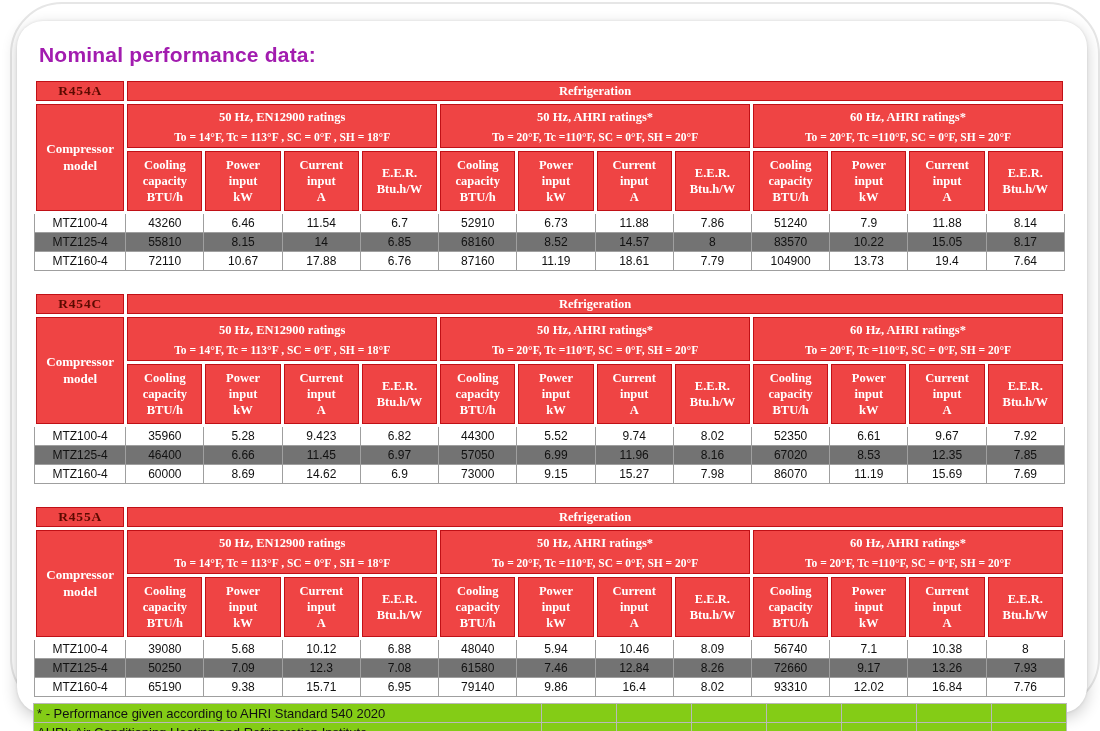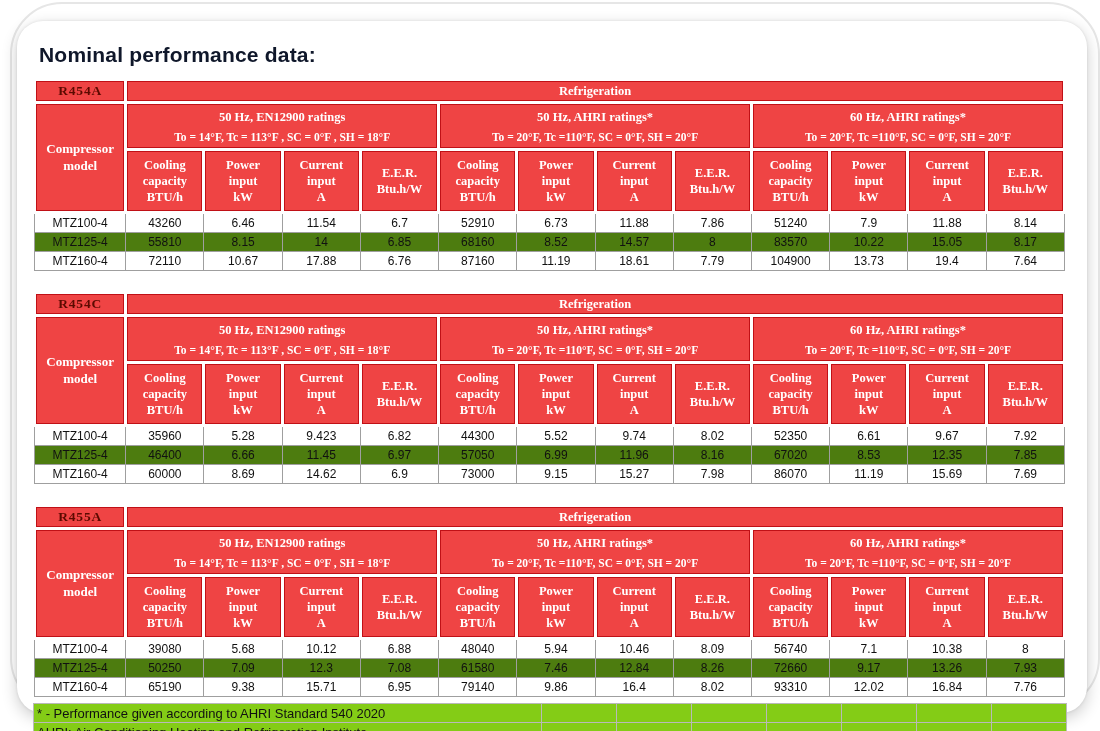--- a/index.html
+++ b/index.html
@@ -3,42 +3,42 @@
 <meta charset="utf-8">
 <style>
   html,body{margin:0;padding:0;background:#ffffff;width:1100px;height:731px;
     font-family:"Liberation Sans",sans-serif;-webkit-font-smoothing:antialiased;}
   .stage{position:relative;width:1100px;height:731px;overflow:hidden;background:#fff;}
   .card-back{position:absolute;left:10px;top:2px;right:0px;height:704px;
     border-radius:52px;border:2px solid #e6e6e6;background:#ffffff;}
   .card{position:absolute;left:17px;top:21px;right:13px;bottom:18px;border-radius:26px;
     background:#ffffff;box-shadow:0 5px 16px rgba(0,0,0,0.20), 0 0 3px rgba(0,0,0,0.10);}
   .content{position:absolute;left:16px;top:22px;right:14px;bottom:10px;}
-  .page-title{font-size:21px;font-weight:600;color:#0f172a;margin:0 0 11px 6px;letter-spacing:.2px;}
+  .page-title{font-size:21px;font-weight:600;color:#a21caf;margin:0 0 11px 6px;letter-spacing:.2px;}
 
   table.tbl{border-collapse:collapse;table-layout:fixed;width:1033px;margin:0 0 20px 0;}
   col.c-model{width:91px;} col.c-val{width:78px;}
 
   td{padding:0;overflow:hidden;}
   .red{background:#ef4444;border:3px solid #ffffff;box-shadow:inset 0 0 0 1px #c01016;
     color:#ffffff;text-align:center;vertical-align:middle;
     font-family:"Liberation Serif",serif;font-weight:bold;}
   .r-row td{height:20px;}
   .ref-cell{color:#5c0a00;font-size:13.5px;letter-spacing:.8px;}
   .sec-cell{font-size:12.5px;}
   .grp-row td.grp-cell{height:44px;}
   .model-cell{font-size:13px;line-height:1.25;padding:0 8px;}
   .grp-title{font-size:12.5px;line-height:21px;}
   .grp-cond{font-size:11.5px;line-height:18px;white-space:nowrap;}
   .head-row td{height:60px;}
   .col-head{font-size:12.5px;line-height:1.3;white-space:pre-line;}
 
   tbody td{background:#ffffff;border:1px solid #9f9f9f;height:18px;text-align:center;
     font-size:12px;color:#111;vertical-align:middle;}
-  tbody tr.stripe td{background:#4d7c0f;}
+  tbody tr.stripe td{background:#737373;}
   tbody td.model-name{font-size:12px;}
 
   table.ftr{border-collapse:collapse;table-layout:fixed;width:1033px;margin-top:-14px;}
   .ftr td{border:1px solid #b9b9b9;height:18px;background:#84cc16;}
   .ftr td.note{font-size:13px;color:#111;padding:0 2px 0 3px;white-space:nowrap;
     text-align:left;vertical-align:middle;}
   col.c-note{width:508px;} col.c-empty{width:75px;}
 </style>
 </head>
 <body>

